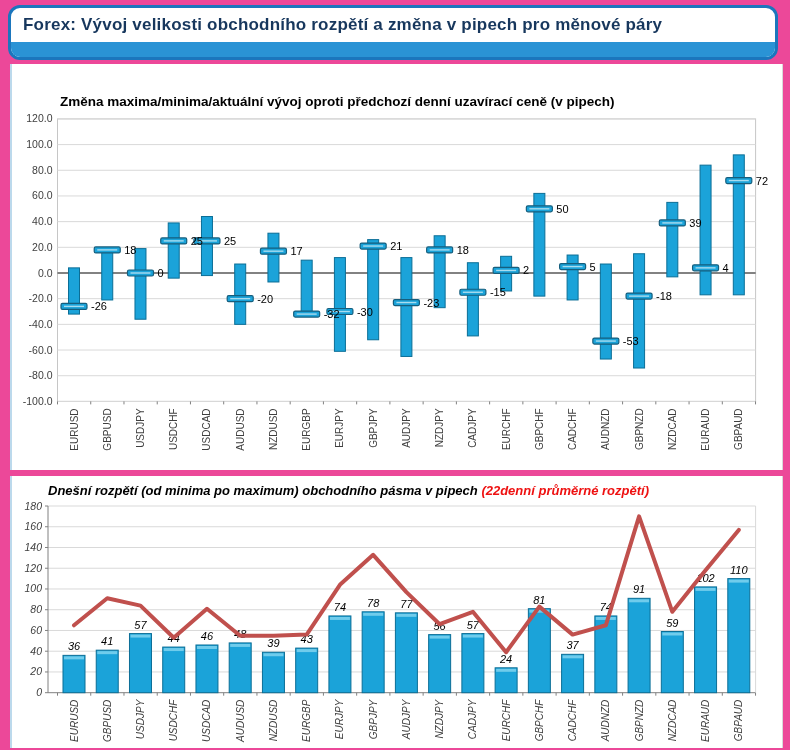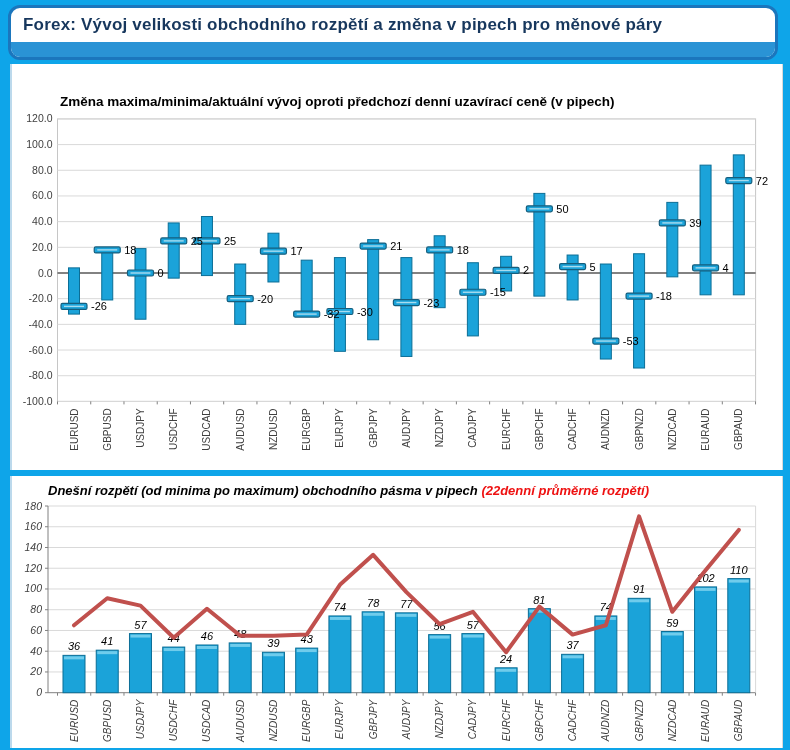--- a/index.html
+++ b/index.html
@@ -1,17 +1,17 @@
 <!DOCTYPE html>
 <html><head>
 <meta charset="utf-8">
 <style>
   html,body{margin:0;padding:0;background:#ffffff;}
   body{width:790px;height:750px;position:relative;font-family:"Liberation Sans",sans-serif;overflow:hidden;}
-  .page{position:absolute;inset:0;background:#0ea5e9;}
+  .page{position:absolute;inset:0;background:#ec4899;}
 
   .header{position:absolute;left:8px;top:5px;width:770px;height:55px;
     border:3px solid #1b76bd;border-radius:12px;background:#ffffff;box-sizing:border-box;overflow:hidden;}
   .header-title{position:absolute;left:12px;top:7px;right:10px;
     font-size:17px;font-weight:bold;color:#17375d;letter-spacing:0.2px;}
   .header-strip{position:absolute;left:0;right:0;bottom:0;height:15px;background:#2a93d5;}
 
   .chart-box{position:absolute;left:10px;width:773px;background:#fff;
     border-left:2px solid #bcd9ec;border-right:1px solid #d9d9d9;box-sizing:border-box;}
   #chart1-box{top:64px;height:406px;padding-left:36px;}

